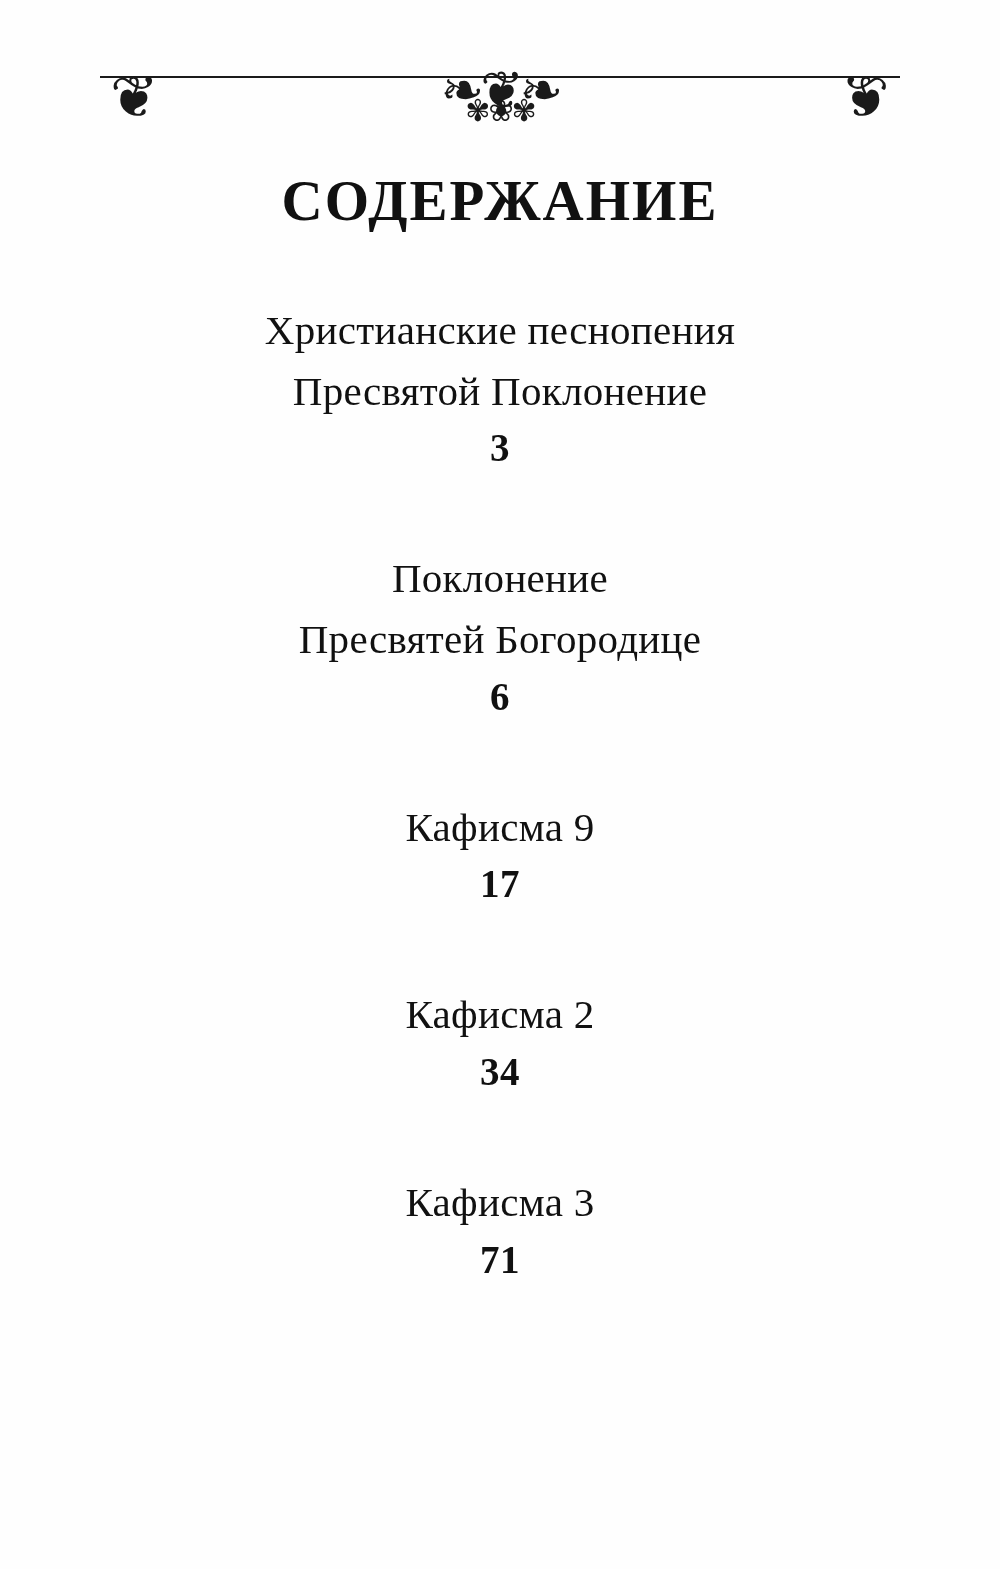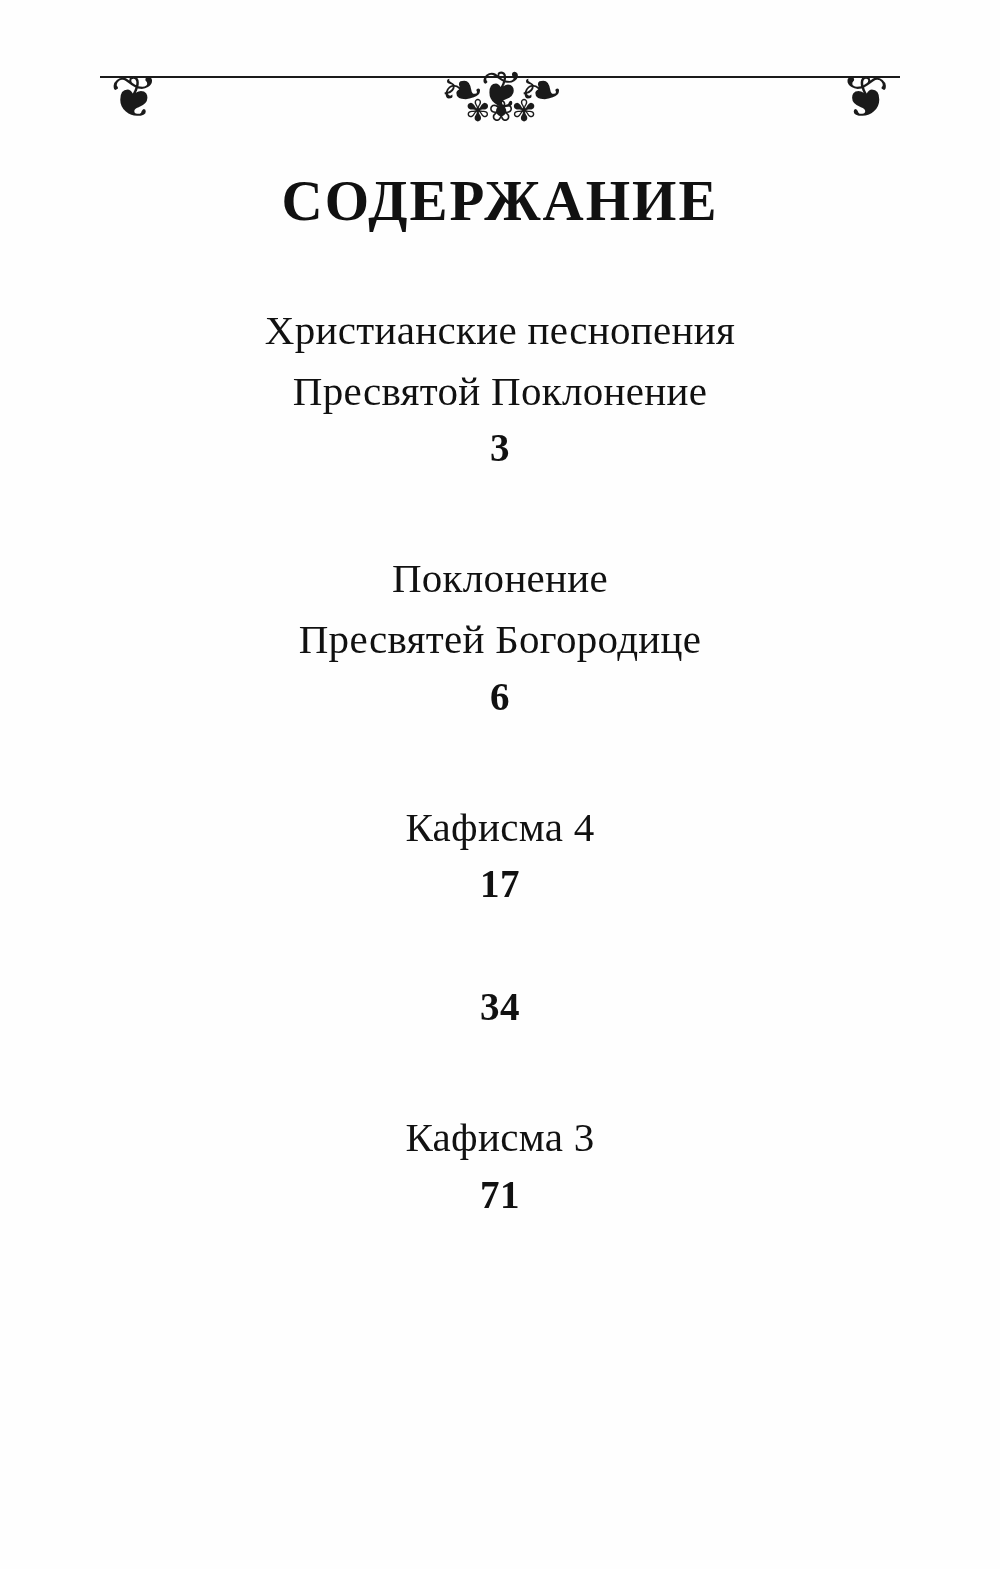--- a/index.html
+++ b/index.html
@@ -141,26 +141,29 @@
     <div class="toc-entry">
       <div class="entry-title">
         <div>Поклонение</div>
         <div>Пресвятей Богородице</div>
       </div>
       <div class="entry-page">6</div>
     </div>
 
     <div class="toc-entry">
       <div class="entry-title">
-        <div>Кафисма 4</div>
+        <div>Кафисма 9</div>
       </div>
       <div class="entry-page">17</div>
     </div>
 
     <div class="toc-entry">
+      <div class="entry-title">
+        <div>Кафисма 2</div>
+      </div>
       <div class="entry-page">34</div>
     </div>
 
     <div class="toc-entry">
       <div class="entry-title">
         <div>Кафисма 3</div>
       </div>
       <div class="entry-page">71</div>
     </div>
 

